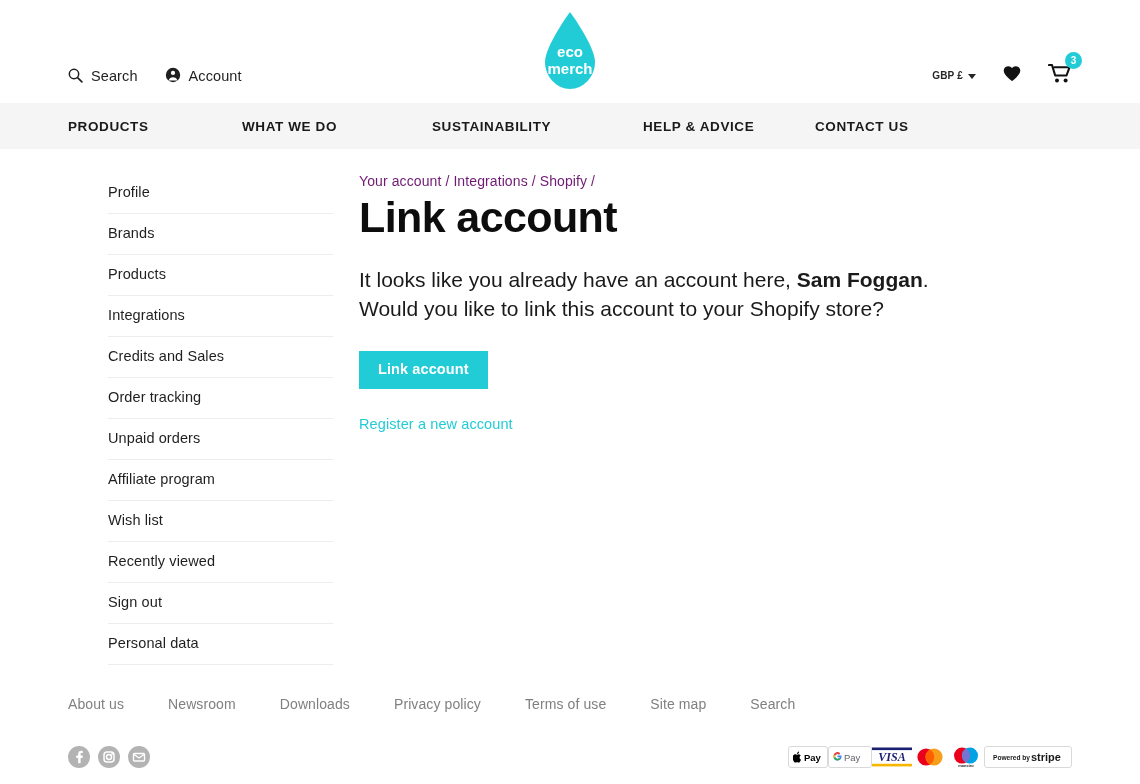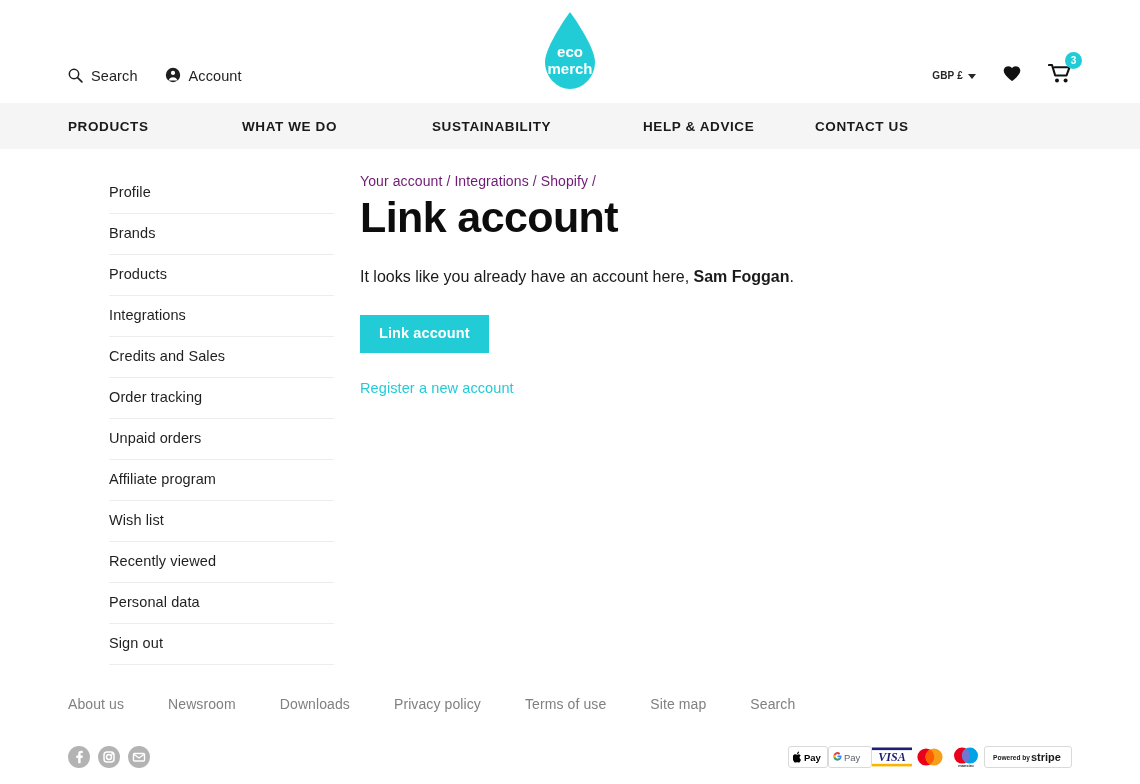--- a/index.html
+++ b/index.html
@@ -107,22 +107,23 @@
     white-space: nowrap;
   }
   .nav-item:nth-child(1) { width: 174px; }
   .nav-item:nth-child(2) { width: 190px; }
   .nav-item:nth-child(3) { width: 211px; }
   .nav-item:nth-child(4) { width: 172px; }
 
   
   .page {
     display: flex;
-    padding-left: 109px;
+    padding-left: 68px;
     padding-top: 24px;
+    margin-left: 40px;
   }
   .sidebar { width: 225px; flex: 0 0 225px; }
   .side-item {
     display: block;
     font-size: 14.5px;
     color: #1f1f1f;
     text-decoration: none;
     cursor: pointer;
     padding: 11px 0 13px 0;
     border-bottom: 1px solid #ededed;
@@ -138,21 +139,21 @@
   }
   h1.page-title {
     font-size: 43px;
     font-weight: 700;
     letter-spacing: -0.6px;
     margin: 6px 0 26px 0;
     color: #0d0d0d;
     line-height: 1.05;
   }
   .intro {
-    font-size: 16px;
+    font-size: 21px;
     line-height: 1.38;
     margin: 0 0 27px 0;
     color: #1a1a1a;
   }
   .intro b { font-weight: 700; }
 
   .btn-primary {
     display: inline-block;
     background: #22ccd6;
     color: #ffffff;
@@ -292,30 +293,31 @@
     <a class="side-item">Profile</a>
     <a class="side-item">Brands</a>
     <a class="side-item">Products</a>
     <a class="side-item">Integrations</a>
     <a class="side-item">Credits and Sales</a>
     <a class="side-item">Order tracking</a>
     <a class="side-item">Unpaid orders</a>
     <a class="side-item">Affiliate program</a>
     <a class="side-item">Wish list</a>
     <a class="side-item">Recently viewed</a>
+    <a class="side-item">Sign out</a>
     <a class="side-item">Personal data</a>
-    <a class="side-item">Sign out</a>
   </aside>
 
   <main class="content">
     <div class="breadcrumb">Your account / Integrations / Shopify /</div>
     <h1 class="page-title">Link account</h1>
 
     <p class="intro">
       <span>It looks like you already have an account here, </span><b>Sam Foggan</b><span>.</span><br>
+      <span>Would you like to link this account to your Shopify store?</span>
     </p>
 
     <button class="btn-primary">Link account</button>
     <a class="alt-link">Register a new account</a>
   </main>
 </div>
 
 <footer>
   <div class="footer-links">
     <a class="footer-link">About us</a>

